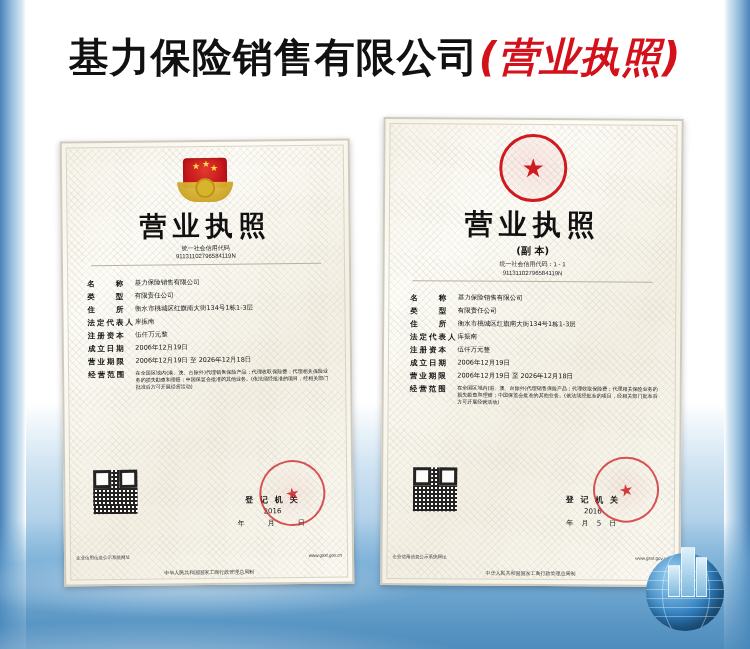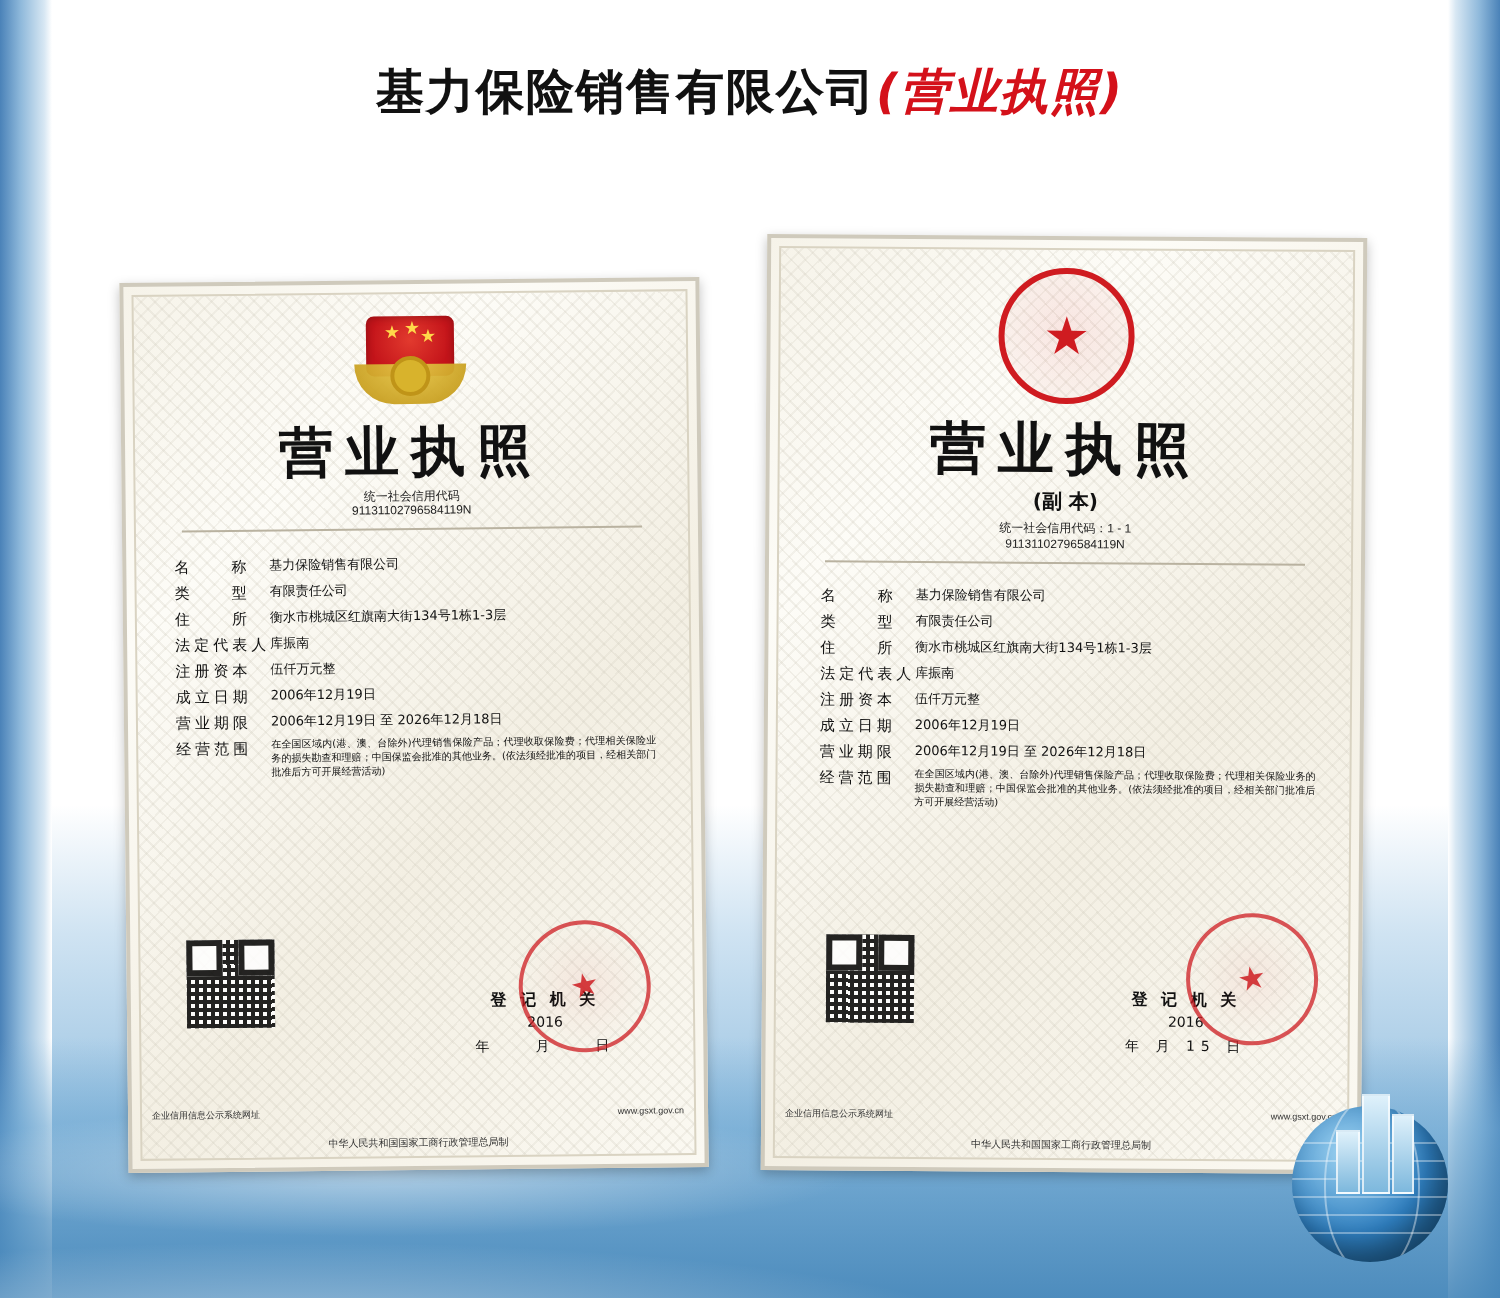--- a/index.html
+++ b/index.html
@@ -31,21 +31,21 @@
   .wave:after{
     content:"";position:absolute;left:-10%;bottom:28px;width:70%;height:70px;
     border-radius:50%;
     background:radial-gradient(ellipse at center, rgba(255,255,255,.45), rgba(255,255,255,0) 65%);
   }
 
   
   .title{
     position:absolute;top:30px;left:0;right:0;text-align:center;
     font-family:"DejaVu Sans","Liberation Sans",sans-serif;
-    font-weight:bold;font-size:24px;letter-spacing:1px;
+    font-weight:bold;font-size:40px;letter-spacing:1px;
     white-space:nowrap;
   }
   .title .black{color:#111111;}
   .title .red{color:#d4111a;font-style:italic;}
 
   
   .cert{
     position:absolute;
     background:#fbfaf6;
     box-shadow:0 2px 6px rgba(0,0,0,.25);
@@ -124,21 +124,21 @@
   }
 
   table.fields{
     position:absolute;border-collapse:collapse;
   }
   table.fields td{
     vertical-align:top;padding:0 0 3px 0;
     font-family:"DejaVu Sans","Liberation Sans",sans-serif;
   }
   td.lab{
-    font-size:7.5px;font-weight:normal;color:#111;white-space:nowrap;
+    font-size:7.5px;font-weight:bold;color:#111;white-space:nowrap;
     letter-spacing:2px;padding-right:5px;
   }
   td.val{
     font-size:6.5px;color:#111;line-height:1.45;
   }
   td.val.small{font-size:5px;line-height:1.35;text-align:justify;}
 
   .qr{
     position:absolute;width:44px;height:44px;
     background:
@@ -355,21 +355,21 @@
           <td class="val small">在全国区域内(港、澳、台除外)代理销售保险产品；代理收取保险费；代理相关保险业务的损失勘查和理赔；中国保监会批准的其他业务。(依法须经批准的项目，经相关部门批准后方可开展经营活动)</td>
         </tr>
       </tbody>
         </table>
 
       <div class="qr" style="left:32px;bottom:74px;"></div>
 
       <div class="reg-block" style="right:28px;bottom:58px;width:120px;">
         <div class="reg-line1">登 记 机 关</div>
         <div class="reg-year">2016</div>
-        <div class="reg-date">年  月 15 日</div>
+        <div class="reg-date">年  月 5 日</div>
       </div>
 
       <div class="round-seal" style="right:22px;bottom:64px;">★</div>
 
       <div class="footer-left" style="left:12px;bottom:26px;">企业信用信息公示系统网址</div>
       <div class="footer-right" style="right:12px;bottom:26px;">www.gsxt.gov.cn</div>
       <div class="footer-note" style="bottom:10px;">中华人民共和国国家工商行政管理总局制</div>
     </div>
   </div>
 

